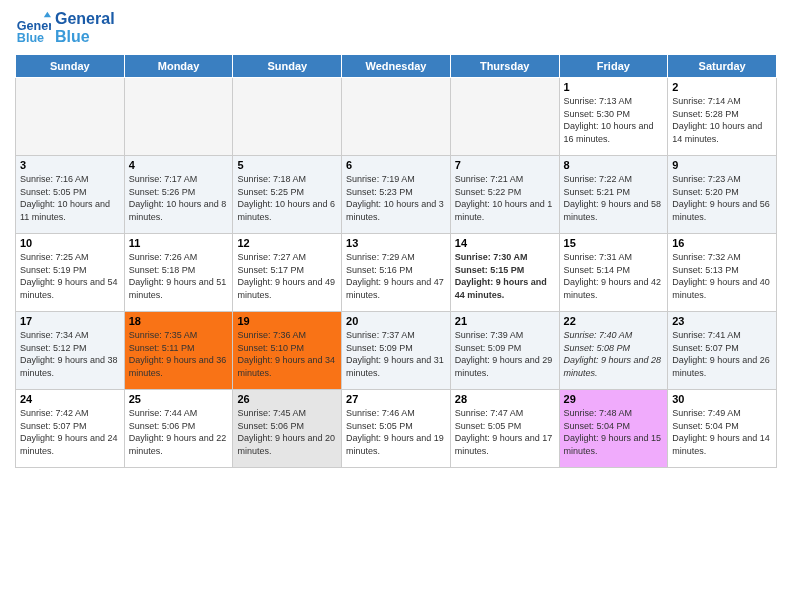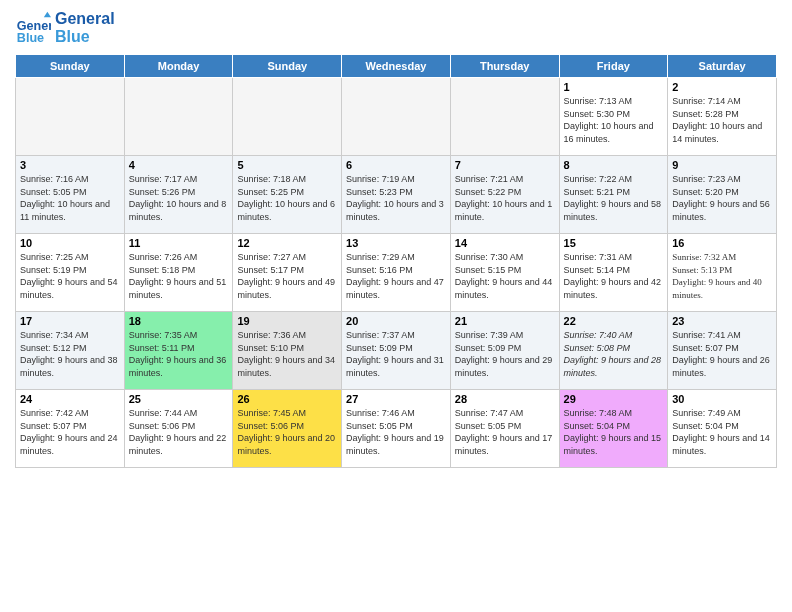--- a/index.html
+++ b/index.html
@@ -201,51 +201,51 @@
 Daylight: 9 hours and 49 minutes.</div>
           </td>
           <td style="background: rgb(255, 255, 255);">
             <div class="day-num">13</div>
             <div class="day-info" style="white-space: pre-line;">Sunrise: 7:29 AM
 Sunset: 5:16 PM
 Daylight: 9 hours and 47 minutes.</div>
           </td>
           <td style="background: rgb(255, 255, 255);">
             <div class="day-num">14</div>
-            <div class="day-info" style="white-space: pre-line;">Sunrise: 7:30 AM
+            <div class="day-info" style="white-space: pre-line; font-weight: bold;">Sunrise: 7:30 AM
 Sunset: 5:15 PM
 Daylight: 9 hours and 44 minutes.</div>
           </td>
           <td style="background: rgb(255, 255, 255);">
             <div class="day-num">15</div>
             <div class="day-info" style="white-space: pre-line;">Sunrise: 7:31 AM
 Sunset: 5:14 PM
 Daylight: 9 hours and 42 minutes.</div>
           </td>
           <td style="background: rgb(255, 255, 255);">
             <div class="day-num">16</div>
-            <div class="day-info" style="white-space: pre-line; font-family: Liberation Serif, serif;">Sunrise: 7:32 AM
+            <div class="day-info" style="white-space: pre-line;">Sunrise: 7:32 AM
 Sunset: 5:13 PM
 Daylight: 9 hours and 40 minutes.</div>
           </td>
         </tr>
         <tr class="row-week">
           <td style="background: rgb(240, 244, 248);">
             <div class="day-num">17</div>
             <div class="day-info" style="white-space: pre-line;">Sunrise: 7:34 AM
 Sunset: 5:12 PM
 Daylight: 9 hours and 38 minutes.</div>
           </td>
-          <td style="background: #86efac;">
+          <td style="background: #f97316;">
             <div class="day-num">18</div>
             <div class="day-info" style="white-space: pre-line;">Sunrise: 7:35 AM
 Sunset: 5:11 PM
 Daylight: 9 hours and 36 minutes.</div>
           </td>
-          <td style="background: #e5e5e5;">
+          <td style="background: #f97316;">
             <div class="day-num">19</div>
             <div class="day-info" style="white-space: pre-line;">Sunrise: 7:36 AM
 Sunset: 5:10 PM
 Daylight: 9 hours and 34 minutes.</div>
           </td>
           <td style="background: rgb(240, 244, 248);">
             <div class="day-num">20</div>
             <div class="day-info" style="white-space: pre-line;">Sunrise: 7:37 AM
 Sunset: 5:09 PM
 Daylight: 9 hours and 31 minutes.</div>
@@ -275,21 +275,21 @@
             <div class="day-info" style="white-space: pre-line;">Sunrise: 7:42 AM
 Sunset: 5:07 PM
 Daylight: 9 hours and 24 minutes.</div>
           </td>
           <td style="background: rgb(255, 255, 255);">
             <div class="day-num">25</div>
             <div class="day-info" style="white-space: pre-line;">Sunrise: 7:44 AM
 Sunset: 5:06 PM
 Daylight: 9 hours and 22 minutes.</div>
           </td>
-          <td style="background: #fde047;">
+          <td style="background: #e5e5e5;">
             <div class="day-num">26</div>
             <div class="day-info" style="white-space: pre-line;">Sunrise: 7:45 AM
 Sunset: 5:06 PM
 Daylight: 9 hours and 20 minutes.</div>
           </td>
           <td style="background: rgb(255, 255, 255);">
             <div class="day-num">27</div>
             <div class="day-info" style="white-space: pre-line;">Sunrise: 7:46 AM
 Sunset: 5:05 PM
 Daylight: 9 hours and 19 minutes.</div>

